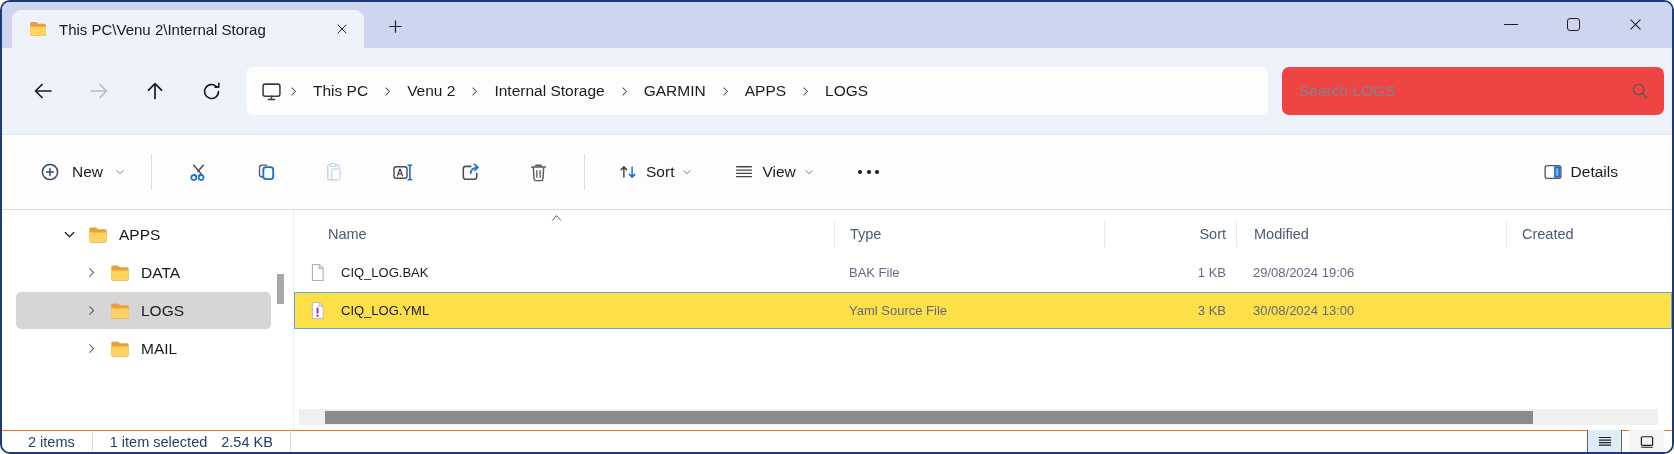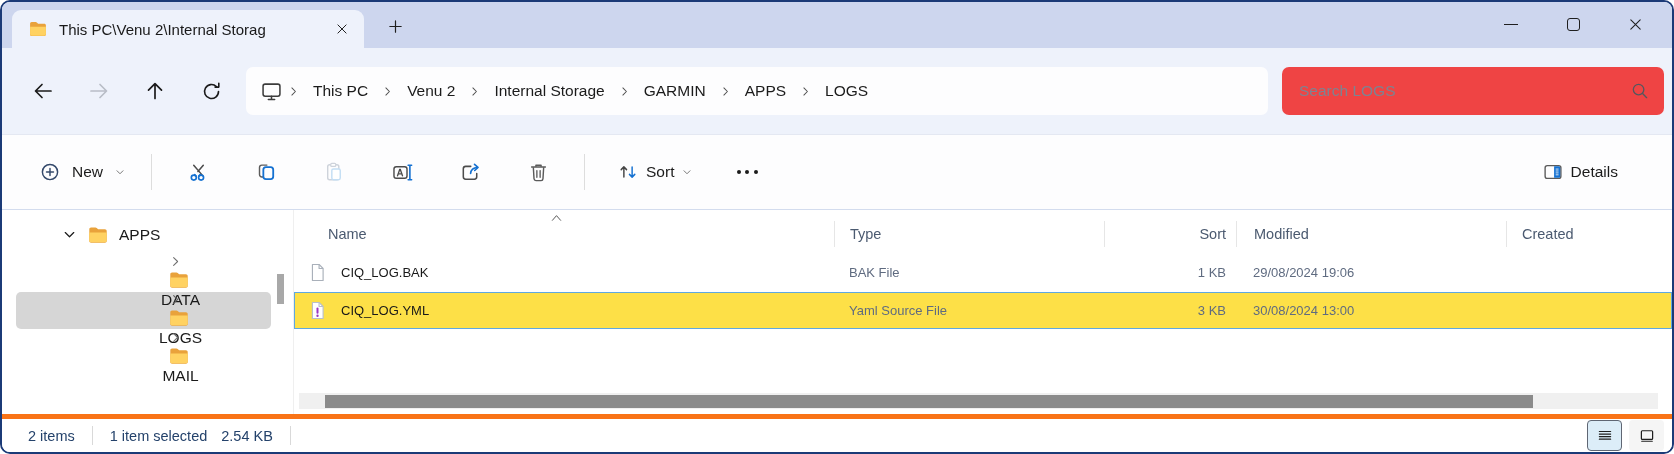--- a/index.html
+++ b/index.html
@@ -54,21 +54,21 @@
   .dot { width:4px; height:4px; border-radius:50%; background:#1b1b1b; }
   .tool-right { margin-left:auto; display:flex; align-items:center; }
 
   
   .content { flex:1; display:flex; min-height:0; background:#fff; position:relative; }
 
   .sidebar { width:292px; flex-shrink:0; position:relative; padding-top:5px; border-right:1px solid #efefef; }
   .tree-row { height:37px; margin:1px 22px 1px 14px; display:flex; align-items:center; border-radius:5px; cursor:pointer; }
   .tree-row.selected { background:#d6d6d6; }
   .ti-0 { padding-left:42px; }
-  .ti-1 { padding-left:64px;flex-direction:column; }
+  .ti-1 { padding-left:64px; }
   .tree-chevron { width:22px; display:flex; justify-content:center; flex-shrink:0; }
   .tree-folder { margin-left:7px; flex-shrink:0; display:flex; }
   .tree-label { font-size:15.5px; color:#1a1a1a; margin-left:10px; white-space:nowrap; }
   .tree-scrollthumb { position:absolute; right:9px; top:64px; width:7px; height:30px; background:#a8a8a8; cursor:pointer; }
 
   .filearea { flex:1; position:relative; min-width:0; display:flex; flex-direction:column; }
   .sort-caret { position:absolute; top:-1px; left:255px; }
   .listheader { display:flex; align-items:center; height:38px; margin-top:5px; }
   .hcell { font-size:14.5px; color:#4b5a70; display:flex; align-items:center; height:26px; cursor:pointer; }
   .hcell span { white-space:nowrap; }
@@ -84,21 +84,21 @@
   .filerow .col-name { padding-left:13px; gap:13px; color:#191919; }
   .filerow .col-type, .filerow .col-modified, .filerow .col-created { color:#5f6b80; }
   .filerow .col-size { color:#5f6b80; }
   .filerow.selected { background:#fde047; box-shadow:inset 0 0 0 1px #5fa8e0; }
   .file-icon { width:21px; height:21px; flex-shrink:0; display:flex; }
 
   .hscroll { position:absolute; left:5px; right:14px; bottom:5px; height:16px; background:#f0f0f0; cursor:pointer; }
   .hscroll-thumb { position:absolute; left:26px; top:1.5px; height:13px; width:1208px; background:#8b8b8b; cursor:grab; }
 
   
-  .statusbar { height:38px; background:#fff; border-top:5px solid #f97316; display:flex; align-items:center;
+  .statusbar { height:22px; background:#fff; border-top:1px solid #f97316; display:flex; align-items:center;
                padding:0 8px 0 26px; flex-shrink:0; font-size:14.5px; color:#24426b; }
   .sb-sep { width:1px; height:19px; background:#d9d9d9; margin:0 17px; }
   .sb-size { margin-left:14px; }
   .view-toggles { margin-left:auto; display:flex; align-items:center; gap:7px; }
   .toggle { width:35px; height:31px; border:1px solid transparent; background:#f5f5f5; border-radius:4px;
             display:flex; align-items:center; justify-content:center; cursor:pointer; }
   .toggle.active { background:#dcedf8; border-color:#5f6673; }
 </style>
 </head>
 <body>
@@ -283,20 +283,29 @@
       <svg width="22" height="22" viewBox="0 0 24 24">
           <path d="M7.5 17.5v-11M4.6 9.4l2.9-3 2.9 3" fill="none" stroke="#454545" stroke-width="1.6" stroke-linecap="round" stroke-linejoin="round"></path>
           <path d="M16.5 6.5v11M13.6 14.6l2.9 3 2.9-3" fill="none" stroke="#1571d1" stroke-width="1.6" stroke-linecap="round" stroke-linejoin="round"></path>
         </svg>
       <span class="tool-label">Sort</span>
       <svg width="12" height="12" viewBox="0 0 24 24">
           <path d="M6 9.5 12 15.5 18 9.5" fill="none" stroke="#6a6a6a" stroke-width="1.8" stroke-linecap="round" stroke-linejoin="round"></path>
         </svg>
     </button>
 
+    <button class="tool-dd">
+      <svg width="22" height="22" viewBox="0 0 24 24">
+          <path d="M4 6.3h16M4 9.9h16M4 13.5h16M4 17.1h16" stroke="#454545" stroke-width="1.5" stroke-linecap="round"></path>
+        </svg>
+      <span class="tool-label">View</span>
+      <svg width="12" height="12" viewBox="0 0 24 24">
+          <path d="M6 9.5 12 15.5 18 9.5" fill="none" stroke="#6a6a6a" stroke-width="1.8" stroke-linecap="round" stroke-linejoin="round"></path>
+        </svg>
+    </button>
 
     <button class="iconbtn tool-btn">
       <span class="more-dots">
           <span class="dot"></span>
           <span class="dot"></span>
           <span class="dot"></span>
         </span>
     </button>
 
     <div class="tool-right">

